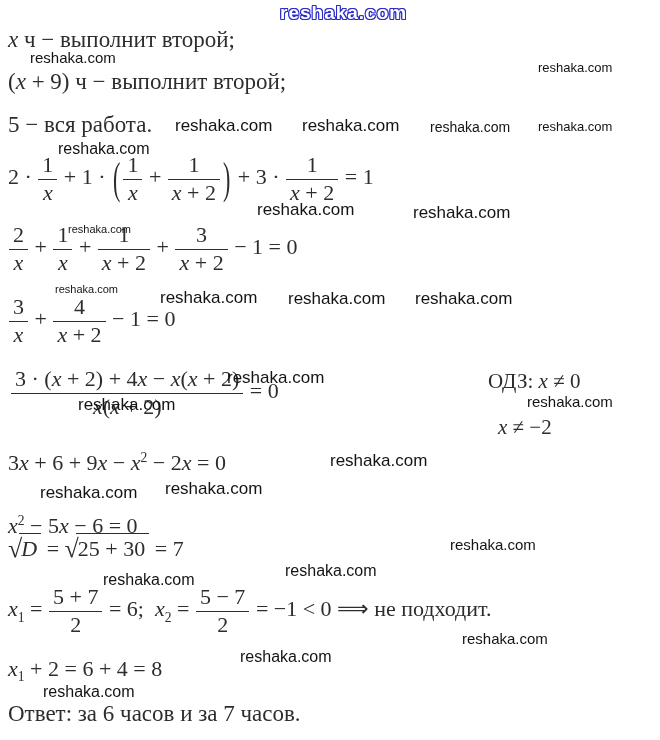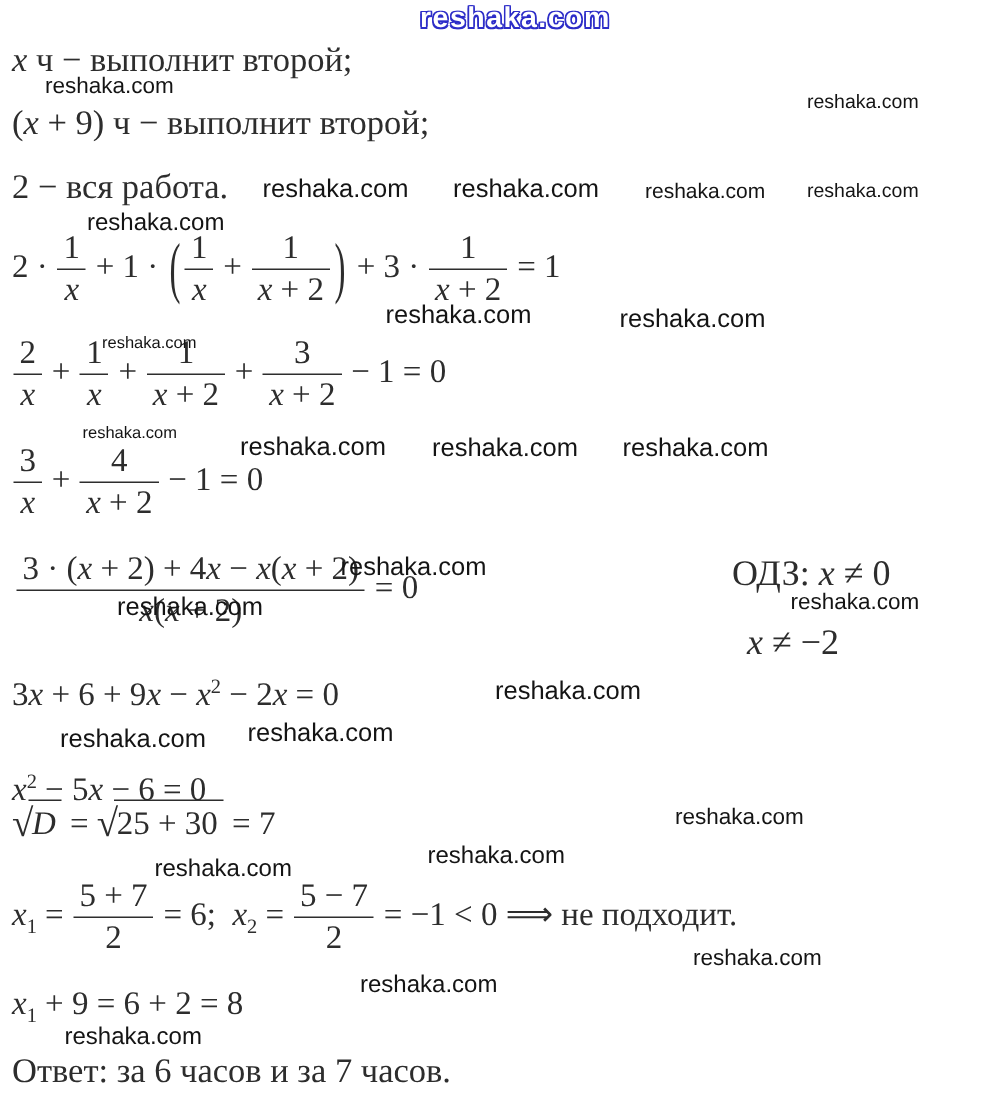--- a/index.html
+++ b/index.html
@@ -3,21 +3,21 @@
 <meta charset="utf-8">
 <style>
   html,body{margin:0;padding:0}
   body{
     width:660px;height:740px;position:relative;overflow:hidden;
     background:#ffffff;color:#2d2d2d;
     font-family:"Liberation Serif","DejaVu Serif",serif;
   }
   .mline{position:absolute;white-space:pre;font-size:22px;line-height:1.25}
   .text-line{font-size:23px}
-  .small-head{font-size:24px}
+  .small-head{font-size:21px}
   .it{font-style:italic}
   .frac{display:inline-block;vertical-align:middle;text-align:center;margin:0 1px}
   .fnum,.fden{display:block;padding:0 4px;line-height:1.22}
   .fden{border-top:1.5px solid #2d2d2d}
   .bigp{display:inline-block;transform:scaleY(2.05);vertical-align:middle;line-height:1;margin:0 2px}
   sub,sup{font-size:0.62em}
   .sqrt{display:inline-block;white-space:pre}
   .rsym{display:inline-block;font-size:1.18em;line-height:1;transform:translateY(1px)}
   .rad{display:inline-block;border-top:1.6px solid #2d2d2d;padding:1px 4px 0 2px;margin-left:-3px}
   .arrow{font-family:"DejaVu Sans",sans-serif}
@@ -31,21 +31,21 @@
 </style>
 </head>
 <body>
 
 <main>
 
   <div class="mline text-line" style="left:8px;top:26px"><span class="it ">x</span><span> ч − выполнит второй;</span></div>
 
   <div class="mline text-line" style="left:8px;top:68px"><span>(</span><span class="it ">x</span><span> + 9) ч − выполнит второй;</span></div>
 
-  <div class="mline text-line" style="left:8px;top:111px"><span>2 − вся работа.</span></div>
+  <div class="mline text-line" style="left:8px;top:111px"><span>5 − вся работа.</span></div>
 
   <div class="mline" style="left:8px;top:152px"><span>2 · </span><span class="frac"><span class="fnum"><span>1</span></span><span class="fden"><span class="it ">x</span></span></span><span> + 1 · </span><span class="bigp">(</span><span class="frac"><span class="fnum"><span>1</span></span><span class="fden"><span class="it ">x</span></span></span><span> + </span><span class="frac"><span class="fnum"><span>1</span></span><span class="fden"><span class="it ">x</span><span> + 2</span></span></span><span class="bigp">)</span><span> + 3 · </span><span class="frac"><span class="fnum"><span>1</span></span><span class="fden"><span class="it ">x</span><span> + 2</span></span></span><span> = 1</span></div>
 
   <div class="mline" style="left:8px;top:222px"><span class="frac"><span class="fnum"><span>2</span></span><span class="fden"><span class="it ">x</span></span></span><span> + </span><span class="frac"><span class="fnum"><span>1</span></span><span class="fden"><span class="it ">x</span></span></span><span> + </span><span class="frac"><span class="fnum"><span>1</span></span><span class="fden"><span class="it ">x</span><span> + 2</span></span></span><span> + </span><span class="frac"><span class="fnum"><span>3</span></span><span class="fden"><span class="it ">x</span><span> + 2</span></span></span><span> − 1 = 0</span></div>
 
   <div class="mline" style="left:8px;top:294px"><span class="frac"><span class="fnum"><span>3</span></span><span class="fden"><span class="it ">x</span></span></span><span> + </span><span class="frac"><span class="fnum"><span>4</span></span><span class="fden"><span class="it ">x</span><span> + 2</span></span></span><span> − 1 = 0</span></div>
 
   <div class="mline" style="left:10px;top:366px"><span class="frac"><span class="fnum"><span>3 · (</span><span class="it ">x</span><span> + 2) + 4</span><span class="it ">x</span><span> − </span><span class="it ">x</span><span>(</span><span class="it ">x</span><span> + 2)</span></span><span class="fden"><span class="it ">x</span><span>(</span><span class="it ">x</span><span> + 2)</span></span></span><span> = 0</span></div>
 
   <div class="mline small-head" style="left:488px;top:368px"><span>ОДЗ: </span><span class="it ">x</span><span> ≠ 0</span></div>
@@ -53,21 +53,21 @@
   <div class="mline small-head" style="left:498px;top:414px"><span class="it ">x</span><span> ≠ −2</span></div>
 
   <div class="mline" style="left:8px;top:449px"><span>3</span><span class="it ">x</span><span> + 6 + 9</span><span class="it ">x</span><span> − </span><span class="it ">x</span><sup>2</sup><span> − 2</span><span class="it ">x</span><span> = 0</span></div>
 
   <div class="mline" style="left:8px;top:512px"><span class="it ">x</span><sup>2</sup><span> − 5</span><span class="it ">x</span><span> − 6 = 0</span></div>
 
   <div class="mline" style="left:8px;top:533px"><span class="sqrt"><span class="rsym">√</span><span class="rad"><span class="it ">D</span></span></span><span> = </span><span class="sqrt"><span class="rsym">√</span><span class="rad"><span>25 + 30</span></span></span><span> = 7</span></div>
 
   <div class="mline" style="left:8px;top:584px"><span class="it ">x</span><sub>1</sub><span> = </span><span class="frac"><span class="fnum"><span>5 + 7</span></span><span class="fden"><span>2</span></span></span><span> = 6;  </span><span class="it ">x</span><sub>2</sub><span> = </span><span class="frac"><span class="fnum"><span>5 − 7</span></span><span class="fden"><span>2</span></span></span><span> = −1 &lt; 0 </span><span class="arrow">⟹</span><span> не подходит.</span></div>
 
-  <div class="mline" style="left:8px;top:655px"><span class="it ">x</span><sub>1</sub><span> + 9 = 6 + 2 = 8</span></div>
+  <div class="mline" style="left:8px;top:655px"><span class="it ">x</span><sub>1</sub><span> + 2 = 6 + 4 = 8</span></div>
 
   <div class="mline text-line" style="left:8px;top:700px"><span>Ответ: за 6 часов и за 7 часов.</span></div>
 
   <div id="wm-layer">
       <span class="wm-blue" style="left: 280px; top: 3px; font-size: 19px;">reshaka.com</span>
       <span class="wm" style="left: 30px; top: 50px; font-size: 15px;">reshaka.com</span>
       <span class="wm" style="left: 538px; top: 61px; font-size: 13px;">reshaka.com</span>
       <span class="wm" style="left: 175px; top: 117px; font-size: 17px;">reshaka.com</span>
       <span class="wm" style="left: 302px; top: 117px; font-size: 17px;">reshaka.com</span>
       <span class="wm" style="left: 430px; top: 120px; font-size: 14px;">reshaka.com</span>

